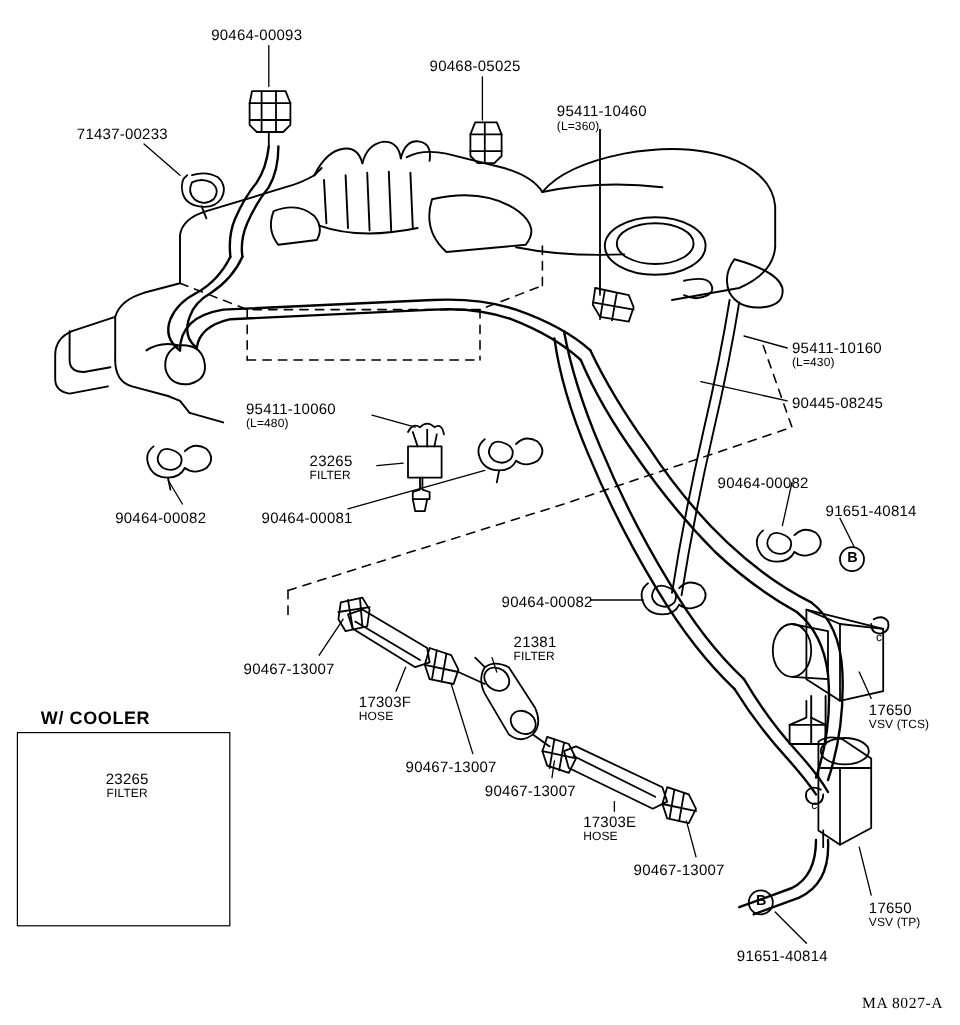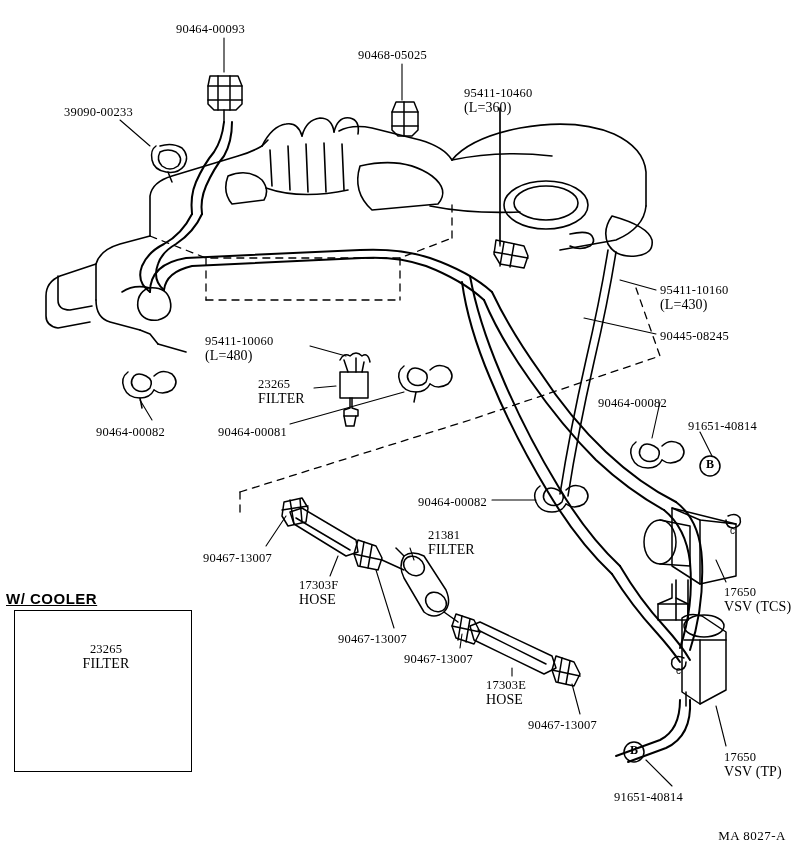--- a/index.html
+++ b/index.html
@@ -19,51 +19,50 @@
   }
   #diagram-svg {
     position: absolute;
     left: 0;
     top: 0;
     width: 800px;
     height: 854px;
   }
   .lbl {
     position: absolute;
-    font-family: Liberation Serif, serif;
+    font-family: Liberation Sans, sans-serif;
     font-size: 12.5px;
     color: #000000;
     white-space: nowrap;
     line-height: 1.12;
     letter-spacing: 0.2px;
   }
   .lbl .sub {
     display: block;
-    font-size: 14px;
+    font-size: 10px;
     letter-spacing: 0.1px;
   }
   .lbl.ctr { text-align: center; }
   .partcode { font-size: 12.5px; }
   #cooler-box {
     position: absolute;
     left: 14px;
     top: 610px;
     width: 176px;
     height: 160px;
     border: 1.6px solid #000;
     background: #fff;
   }
   #cooler-title {
     position: absolute;
-    left: 6px;
+    left: 34px;
     top: 590px;
     font-size: 15px;
     font-weight: bold;
     letter-spacing: 0.5px;
-    text-decoration: underline;
   }
   #footer-code {
     position: absolute;
     right: 14px;
     bottom: 10px;
     font-size: 13px;
     font-family: Liberation Serif, serif;
     letter-spacing: 0.5px;
     margin-top: 36px;
   }
@@ -320,21 +319,21 @@
   <div id="cooler-box"></div>
   <div class="lbl ctr" style="left: 66px; top: 642px; width: 80px;">
     <span>23265</span>
     <span class="sub">FILTER</span>
   </div>
 
   <div id="labels">
       <div class="lbl partcode" style="left: 176px; top: 22px;"><span>90464-00093</span></div>
       <div class="lbl partcode" style="left: 358px; top: 48px;"><span>90468-05025</span></div>
       <div class="lbl partcode" style="left: 448px; top: 86px; margin-left: 16px;"><span>95411-10460</span><span class="sub">(L=360)</span></div>
-      <div class="lbl partcode" style="left: 64px; top: 105px;"><span>39090-00233</span></div>
+      <div class="lbl partcode" style="left: 64px; top: 105px;"><span>71437-00233</span></div>
       <div class="lbl partcode" style="left: 660px; top: 283px;"><span>95411-10160</span><span class="sub">(L=430)</span></div>
       <div class="lbl partcode" style="left: 660px; top: 329px;"><span>90445-08245</span></div>
       <div class="lbl partcode" style="left: 205px; top: 334px;"><span>95411-10060</span><span class="sub">(L=480)</span></div>
       <div class="lbl partcode" style="left: 258px; top: 377px;"><span>23265</span><span class="sub">FILTER</span></div>
       <div class="lbl partcode" style="left: 218px; top: 425px; text-align: right;"><span>90464-00081</span></div>
       <div class="lbl partcode" style="left: 96px; top: 425px;"><span>90464-00082</span></div>
       <div class="lbl partcode" style="left: 598px; top: 396px;"><span>90464-00082</span></div>
       <div class="lbl partcode" style="left: 688px; top: 419px;"><span>91651-40814</span></div>
       <div class="lbl partcode" style="left: 418px; top: 495px;"><span>90464-00082</span></div>
       <div class="lbl partcode" style="left: 203px; top: 551px;"><span>90467-13007</span></div>

